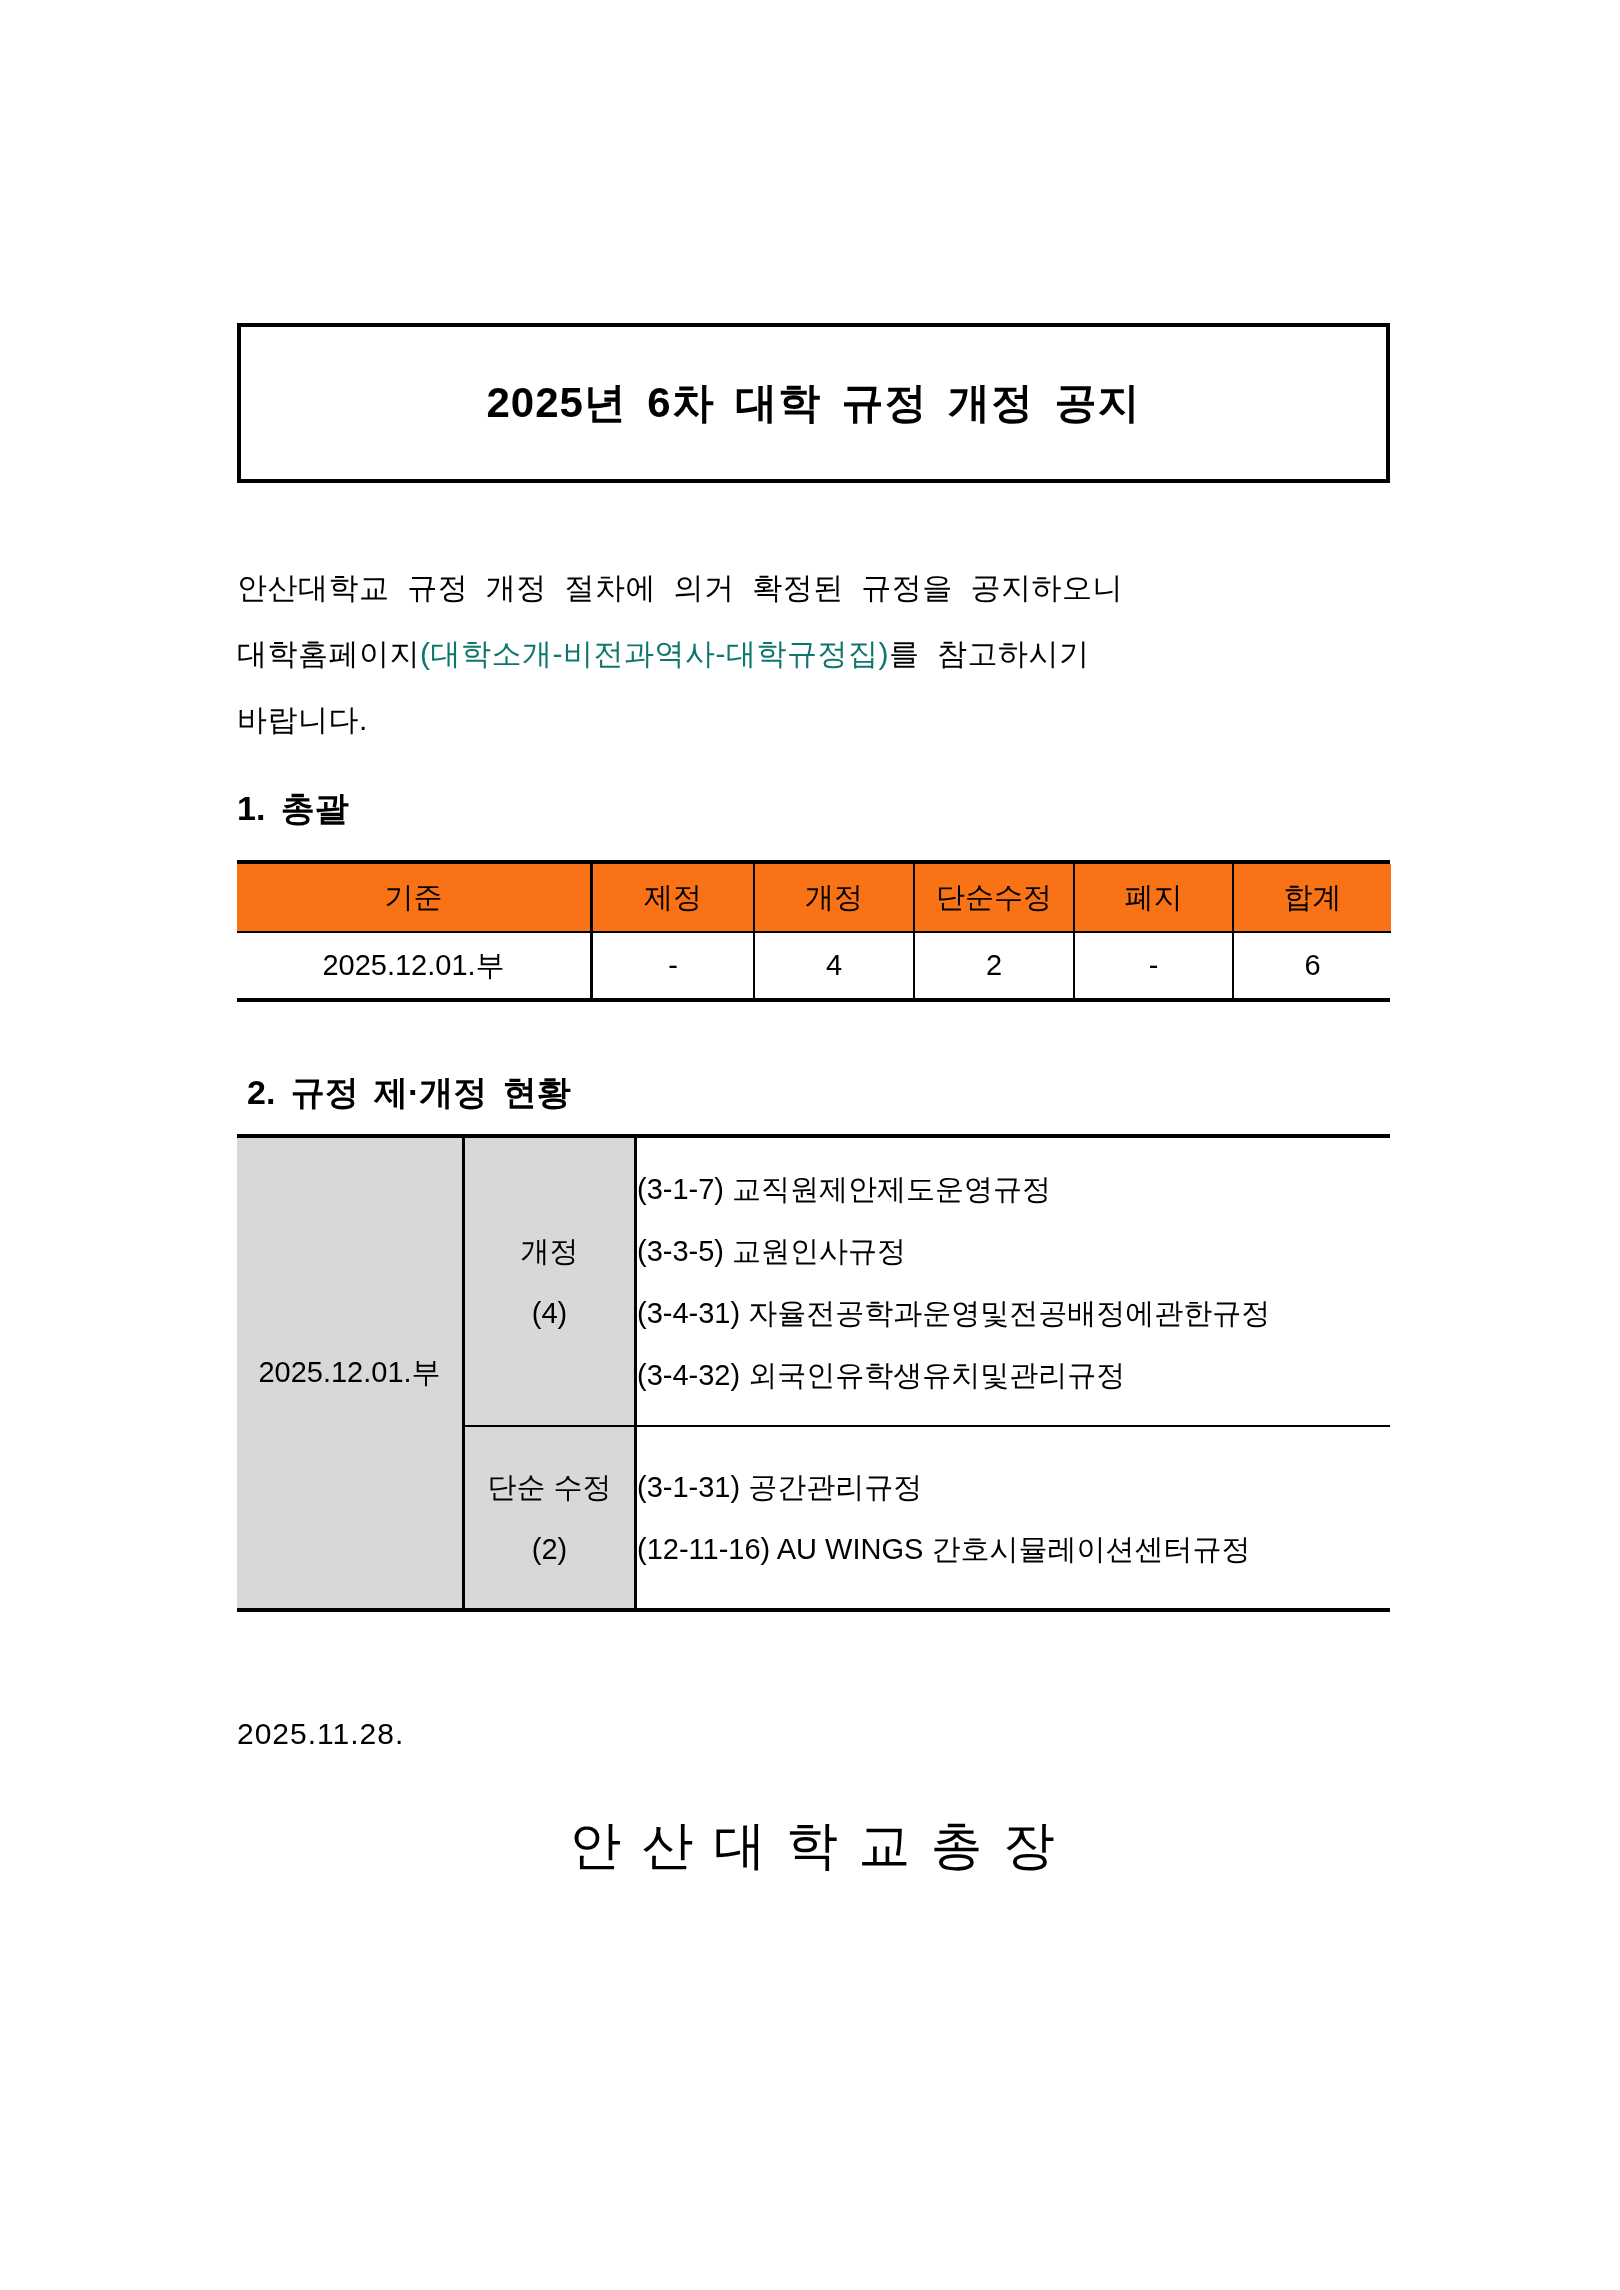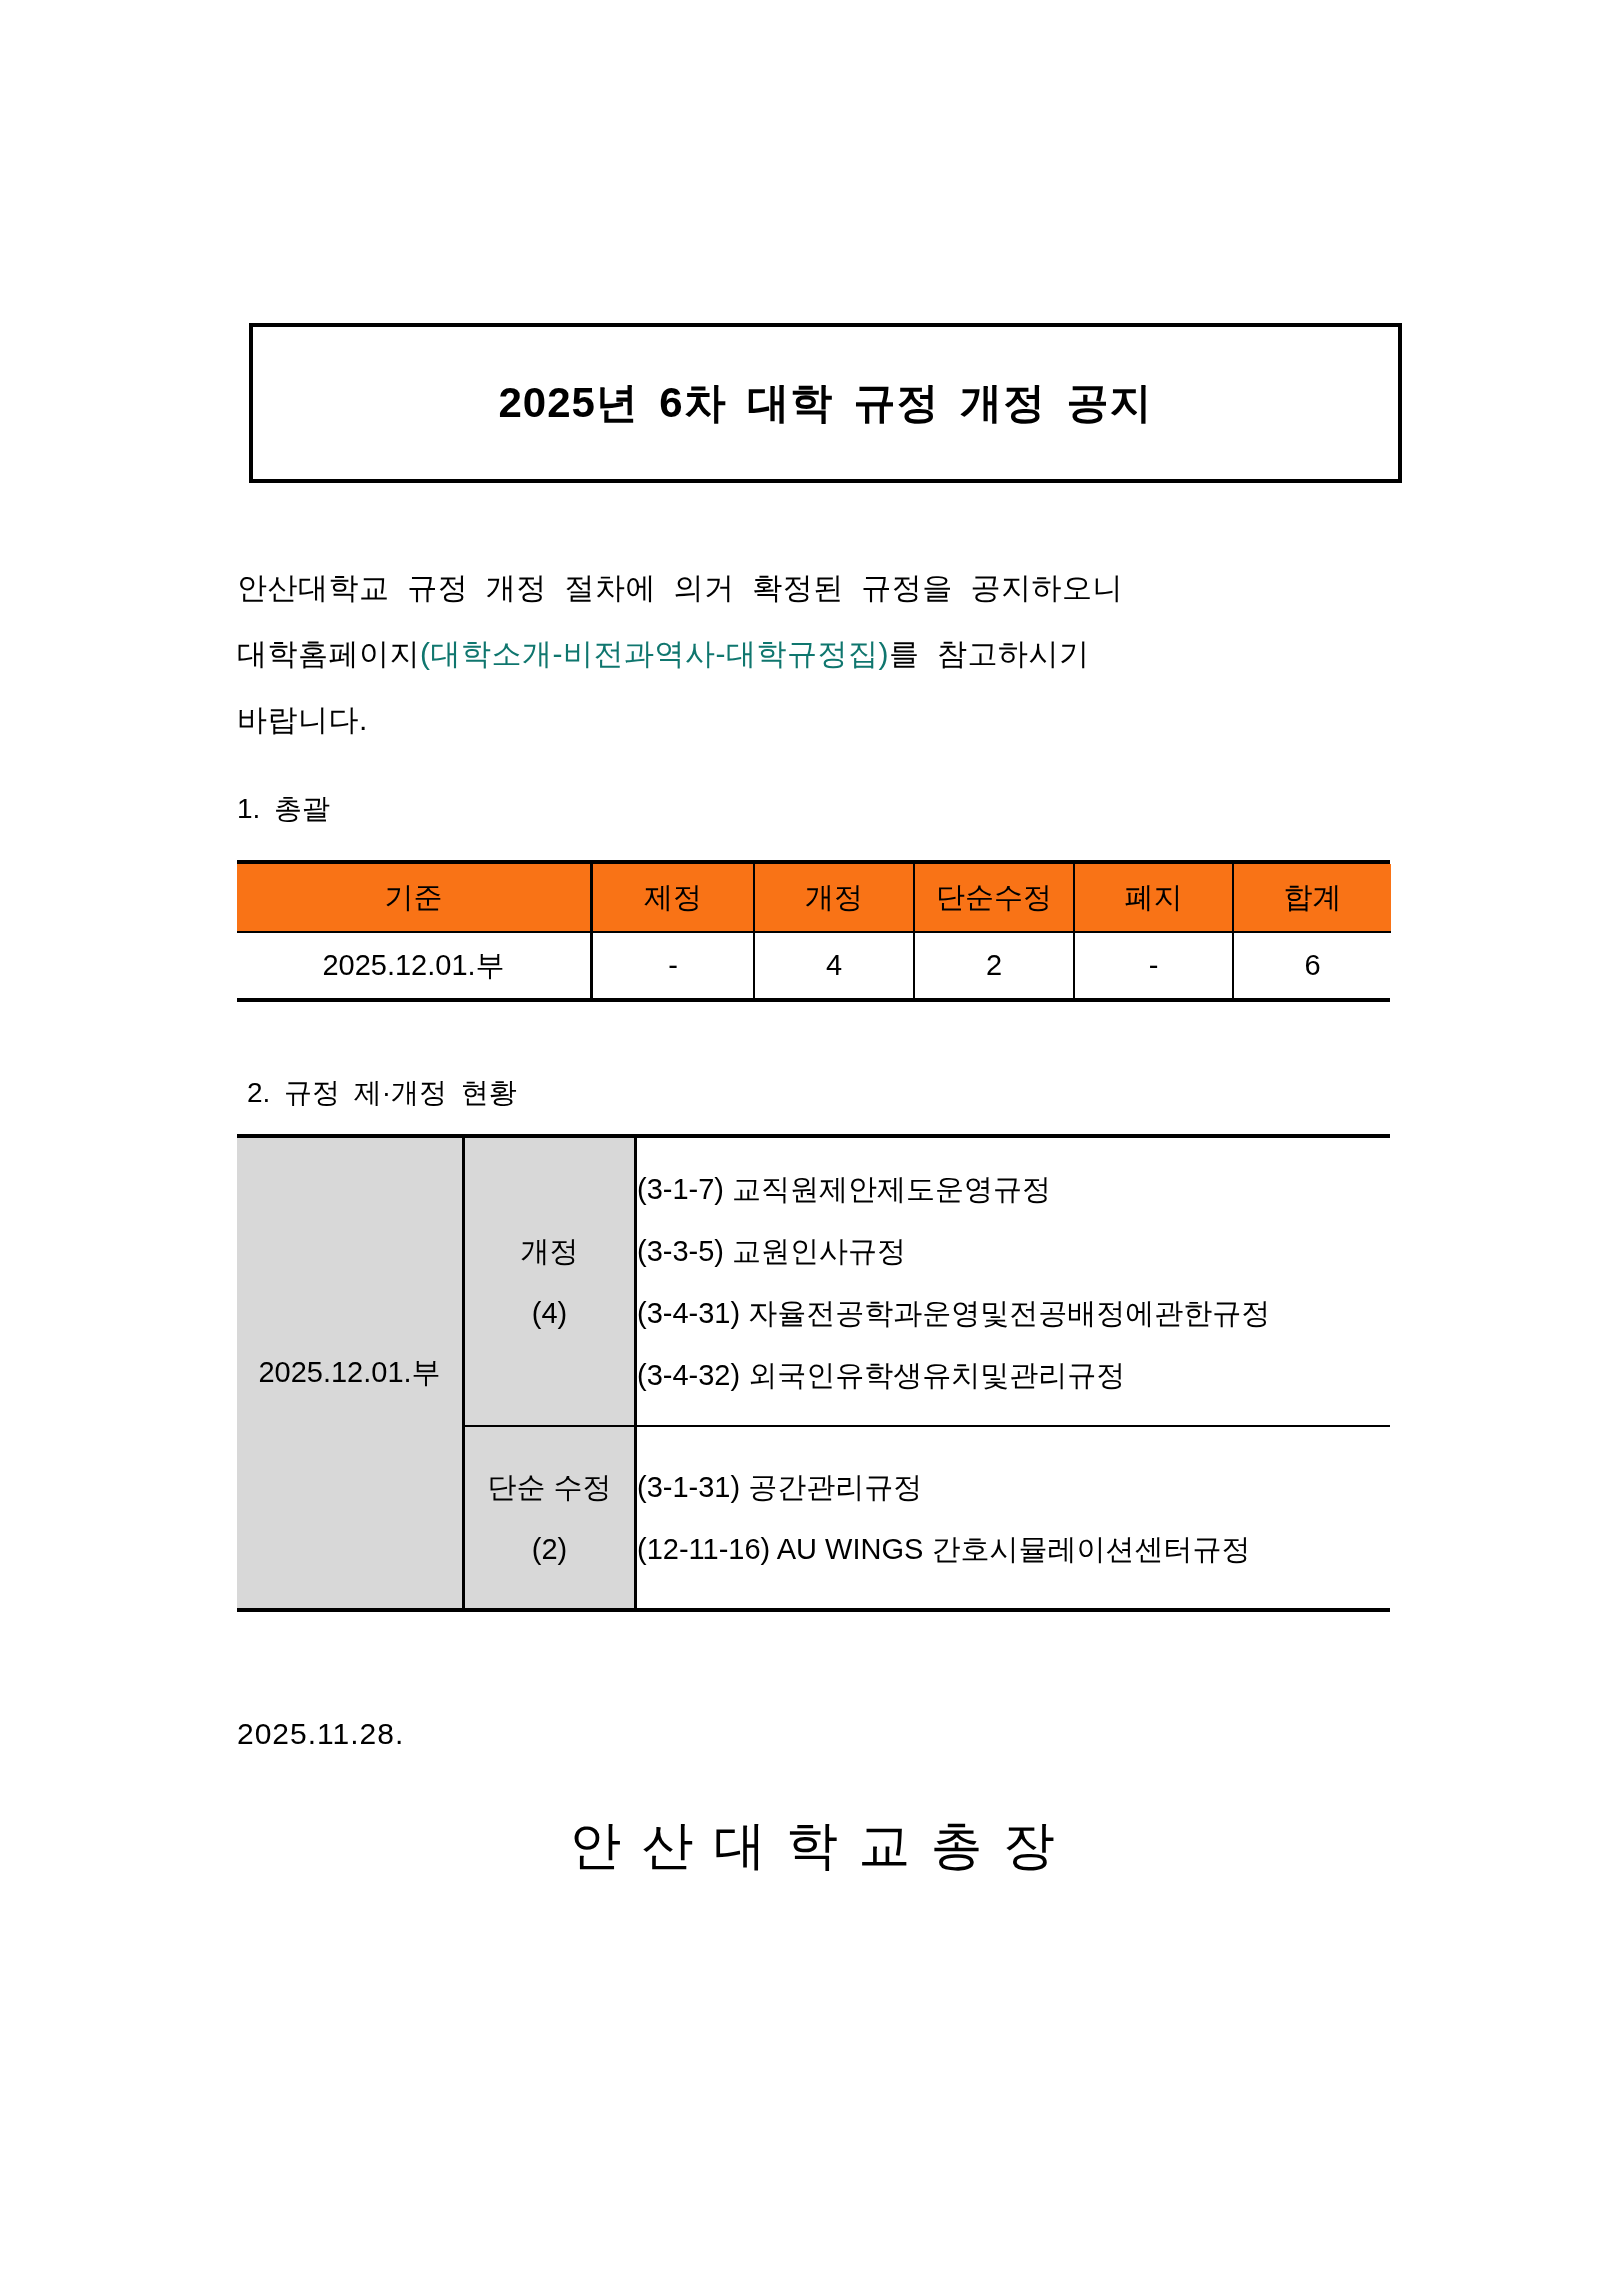--- a/index.html
+++ b/index.html
@@ -1,32 +1,32 @@
 <!DOCTYPE html>
 <html><head>
 <meta charset="utf-8">
 <style>
   html,body{margin:0;padding:0;background:#ffffff;}
   body{font-family:"Liberation Sans","DejaVu Sans",sans-serif;color:#000;}
   .page{position:relative;width:1620px;height:2291px;background:#fff;overflow:hidden;}
   .abs{position:absolute;box-sizing:border-box;}
 
   
-  .title-box{top:323px;left:249px;width:1153px;height:160px;border:2px solid #000;padding:0;}
+  .title-box{top:323px;left:237px;width:1153px;height:160px;border:2px solid #000;padding:0;}
   .title-box-inner{box-sizing:border-box;width:100%;height:100%;border:2px solid #000;
     display:flex;align-items:center;justify-content:center;}
   .doc-title{margin:0;font-size:42px;font-weight:bold;letter-spacing:1px;word-spacing:7.8px;}
 
   
   .intro{top:555px;left:237px;width:1153px;
     font-size:30px;line-height:66px;word-spacing:8.8px;letter-spacing:0.5px;}
   .intro .link{color:#0f766e;}
 
   
-  .sec-heading{margin:0;font-size:28px;font-weight:normal;word-spacing:5.9px;line-height:37px;}
+  .sec-heading{margin:0;font-size:34px;font-weight:bold;word-spacing:5.9px;line-height:37px;}
   .sec1-heading{top:790px;left:237px;}
   .sec2-heading{top:1074px;left:247px;}
 
   
   .t1{top:860px;left:237px;width:1153px;display:grid;
       grid-template-columns:353px 163px 160px 160px 159px 159px;
       grid-template-rows:69px 65px;
       border-top:4.9px solid #000;border-bottom:4.9px solid #000;}
   .t1 > div{box-sizing:border-box;display:flex;align-items:center;justify-content:center;
       font-size:29px;border-left:2px solid #000;}

